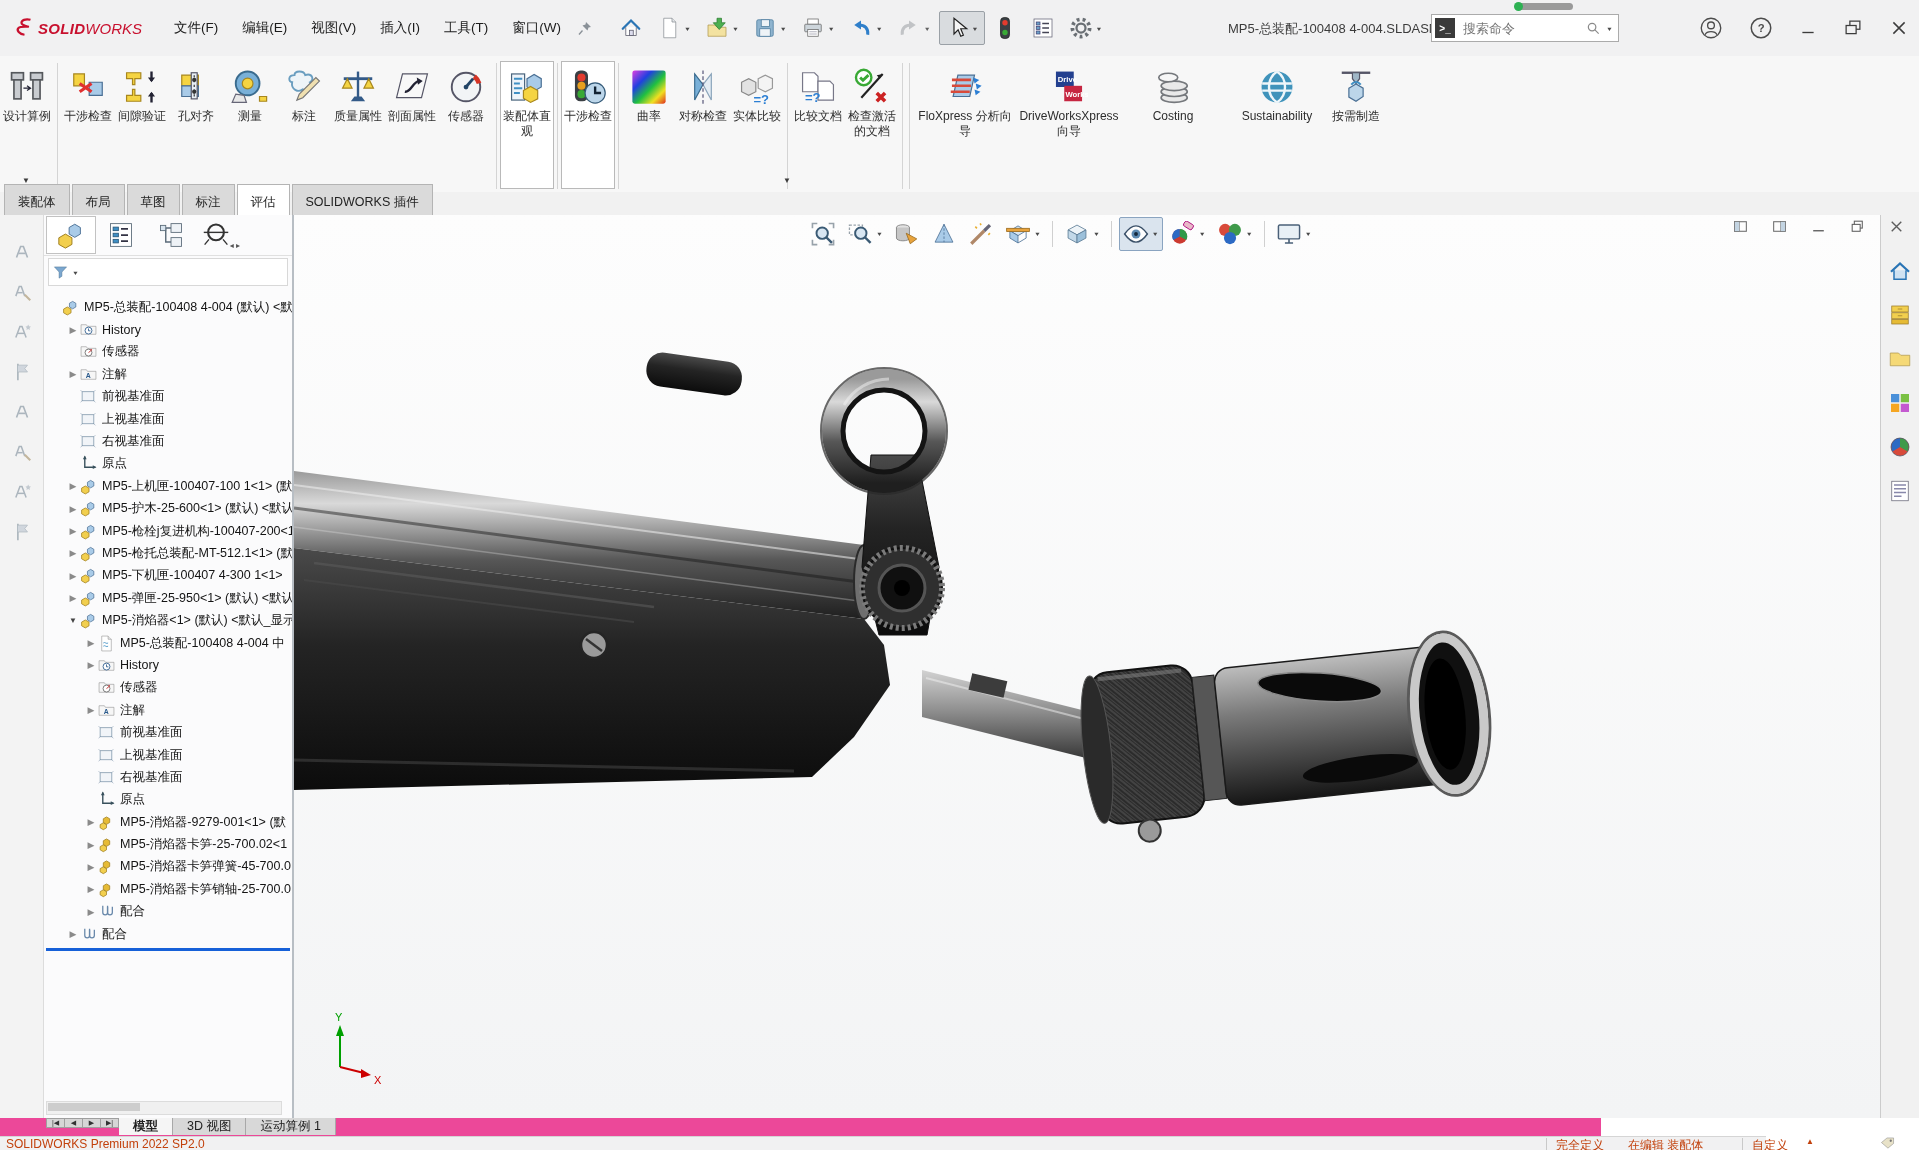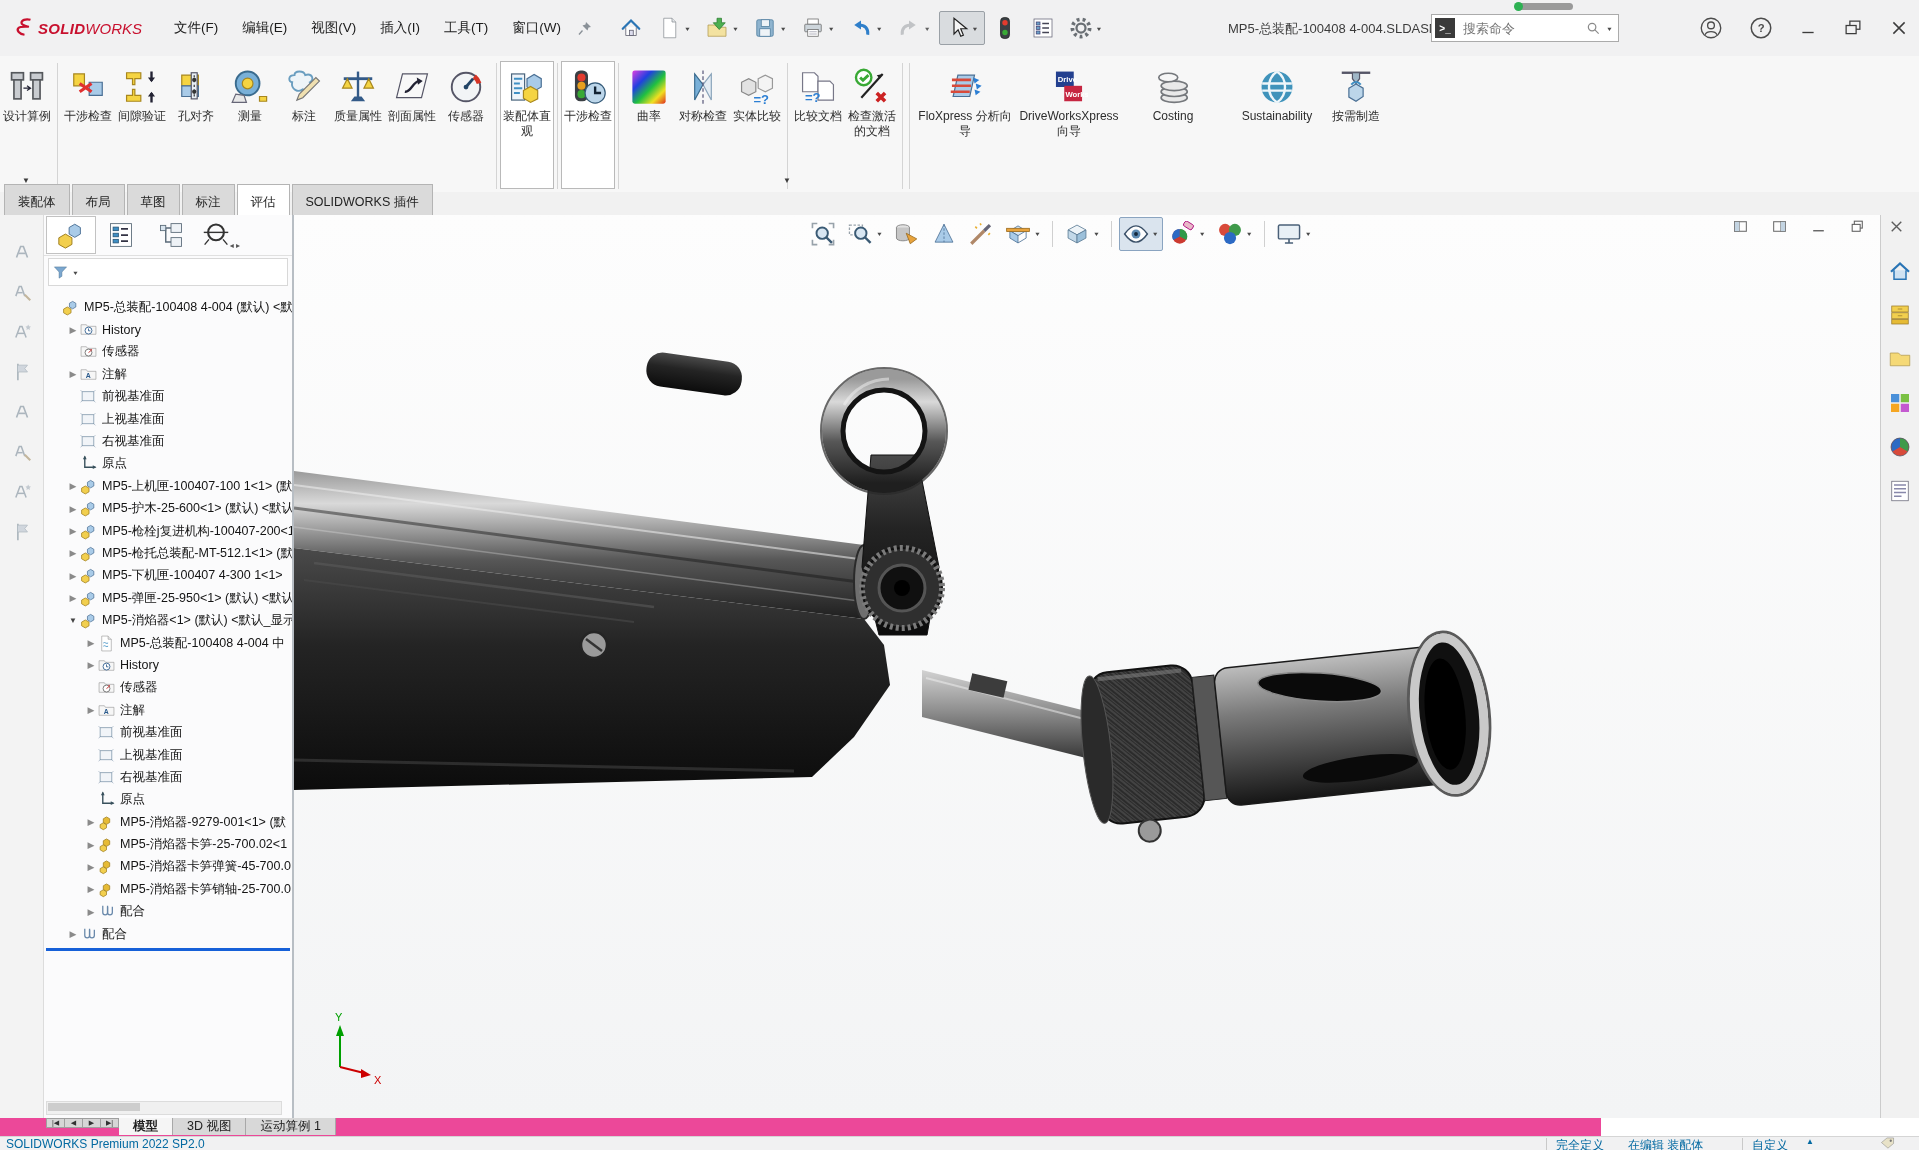--- a/index.html
+++ b/index.html
@@ -86,22 +86,22 @@
   
   #bottombar{position:absolute;left:0;top:1118px;width:1601px;height:18px;background:#ec4899;
              display:flex;align-items:flex-start}
   #bb-left{width:46px;background:#e4e4e4}
   .nav-btn{width:17px;display:flex;align-items:center;justify-content:center;font-size:7px;color:#333;
            background:#d6d6d6;border:1px solid #9f9f9f;border-right-width:0}
   .nav-btn:last-of-type{border-right-width:1px}
   .btab{padding:0 14px;display:flex;align-items:center;font-size:12.5px;background:#d8d8d8;
         border-right:1px solid #a8a8a8;color:#222}
   .btab.active{background:#f5f5f5;font-weight:bold}
-  #statusbar{position:absolute;left:0;top:1136px;width:1919px;height:14px;background:#f1f1f2;
-             border-top:1px solid #d5d5d5;font-size:12px;color:#0369a1}
+  #statusbar{position:absolute;left:0;top:1136px;width:1766px;height:14px;background:#f1f1f2;
+             border-top:1px solid #d5d5d5;font-size:12px;color:#c2410c}
   #sb-app{position:absolute;left:6px;top:0px}
   .sb-item{position:absolute;top:0px;white-space:nowrap}
   .sb-sep{position:absolute;top:1px;width:1px;height:12px;background:#c9c9c9}
 </style>
 </head>
 <body>
 
 <svg width="0" height="0" style="position:absolute" aria-hidden="true">
   <defs>
     <linearGradient id="gRainbow" x1="0" y1="0" x2="1" y2="1">

